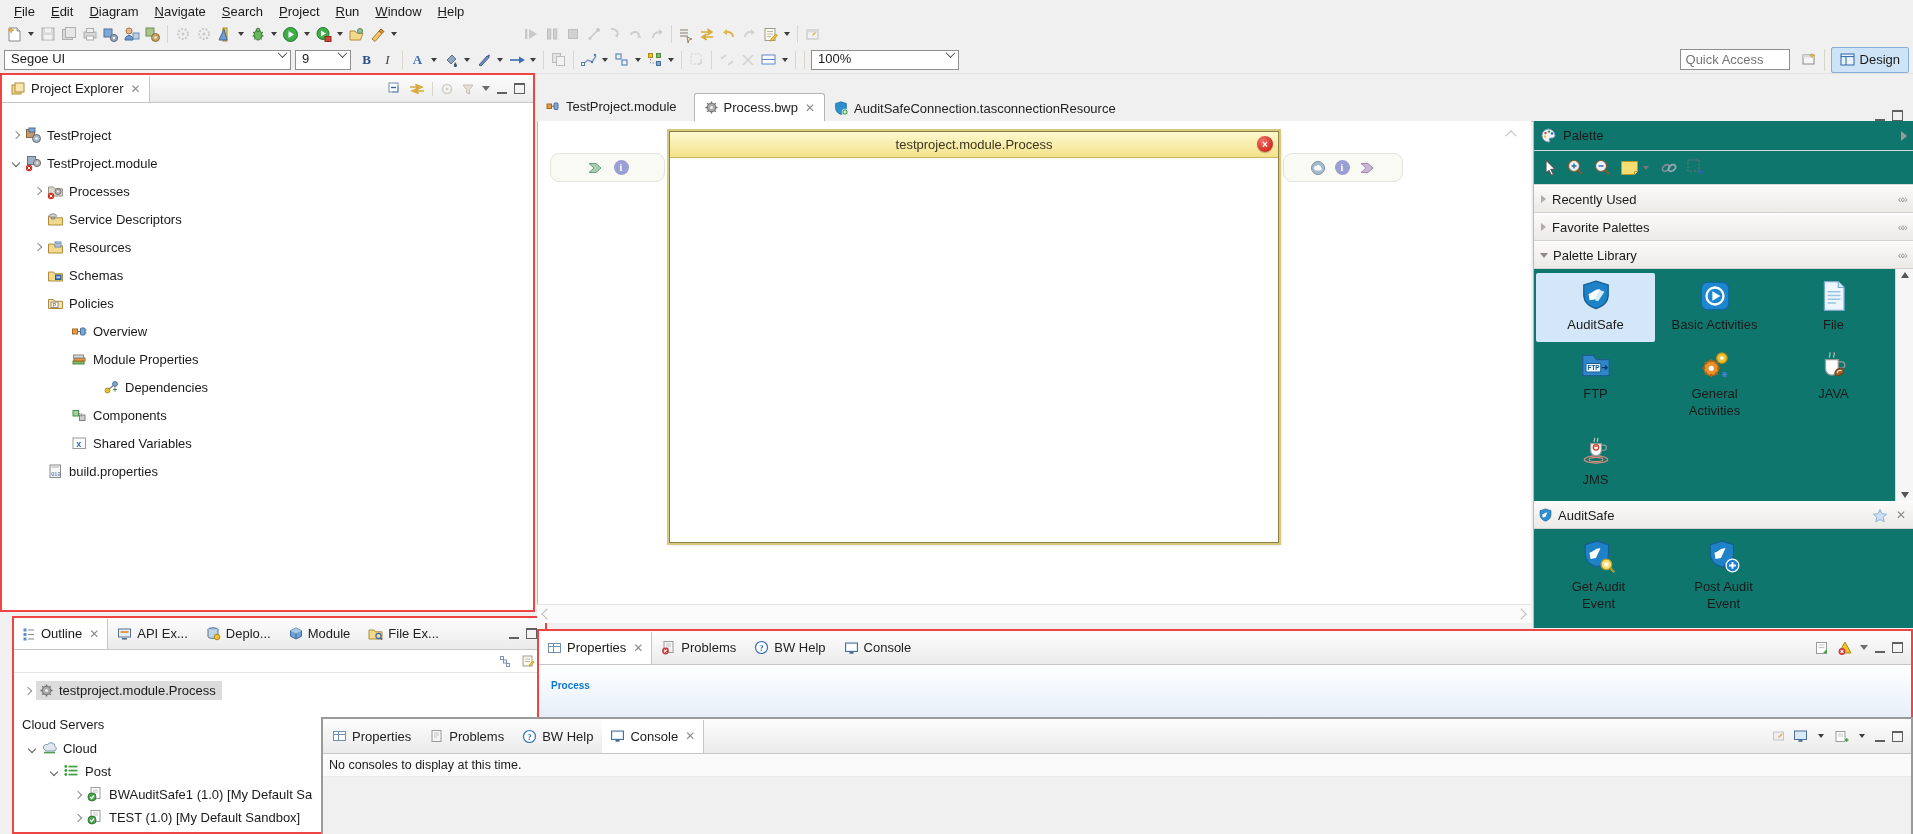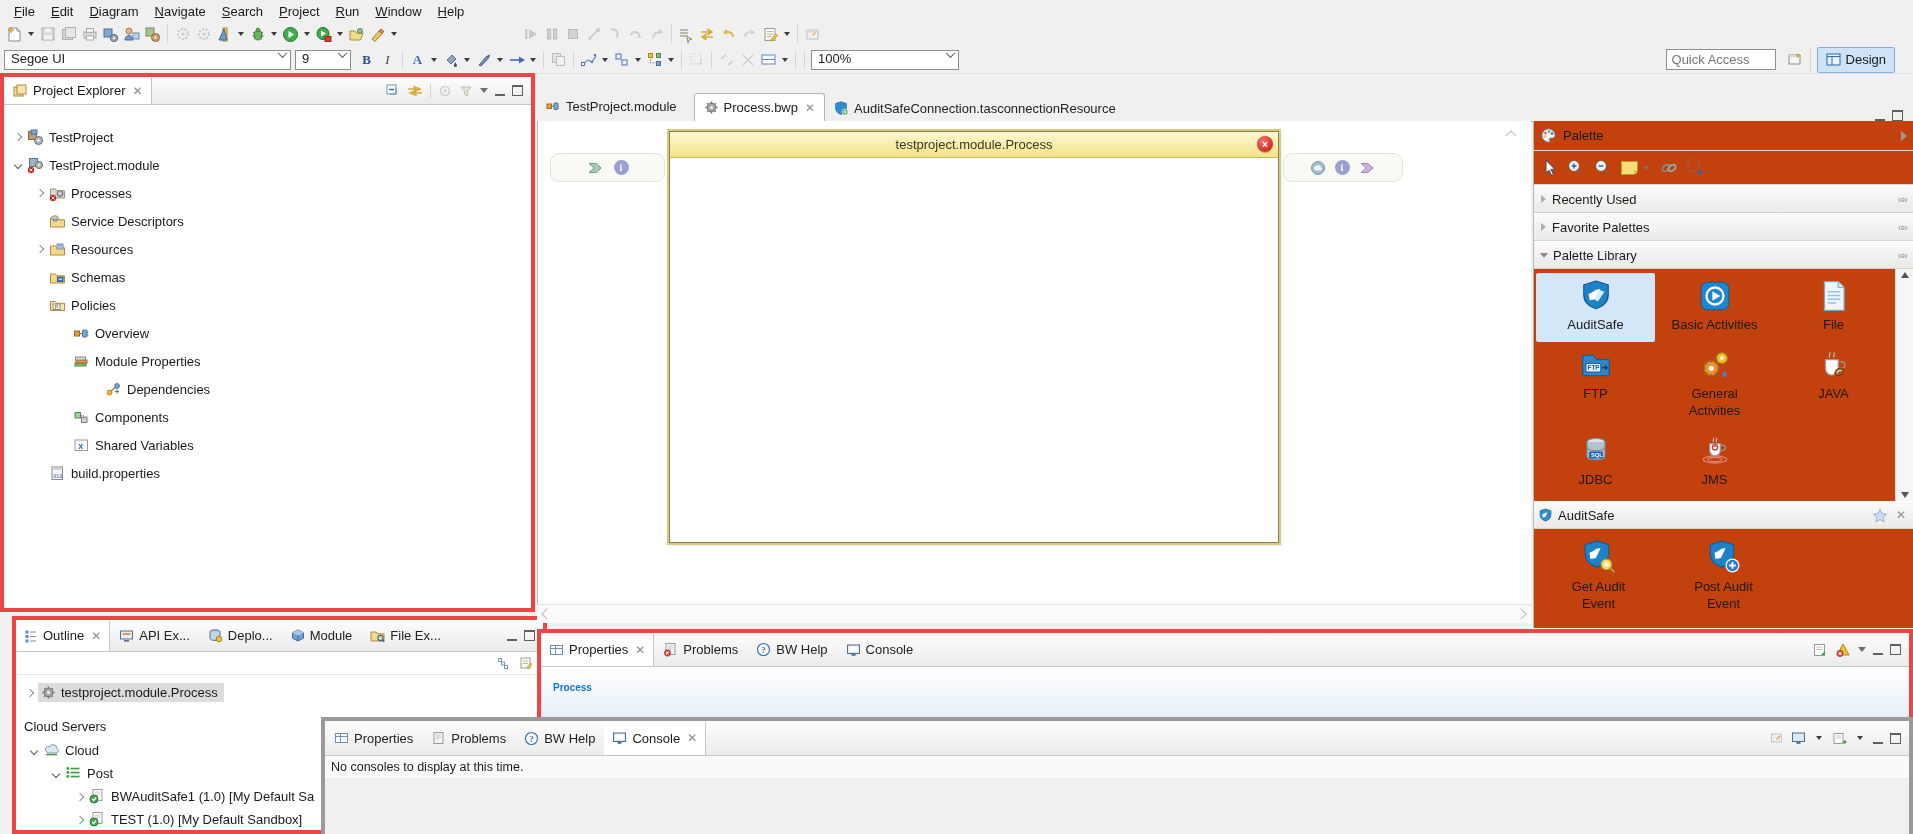--- a/index.html
+++ b/index.html
@@ -18,21 +18,21 @@
   .dd{width:0;height:0;border-left:3.5px solid transparent;border-right:3.5px solid transparent;border-top:4px solid #3c3c3c;margin:0 3px;flex:none;}
   .sep{width:1px;height:18px;background:#d9d5cd;margin:0 4px;flex:none;}
   .combo{background:#fff;border:1px solid #8f8f8f;height:20px;display:flex;align-items:flex-start;padding:0 4px 0 6px;box-sizing:border-box;}
   .chv{width:6px;height:6px;border-right:1.5px solid #555;border-bottom:1.5px solid #555;transform:rotate(45deg) translate(-1px,-1px);margin-left:8px;flex:none;}
   
   .ico-min{width:10px;height:9px;border-bottom:2px solid #5f5f5f;display:inline-block;}
   .ico-max{width:9px;height:8px;border:1px solid #5f5f5f;border-top:2px solid #5f5f5f;display:inline-block;}
   .ico-menu-tri{width:0;height:0;border-left:4px solid transparent;border-right:4px solid transparent;border-top:5px solid #6e6e6e;display:inline-block;}
   .hdr-icons{display:flex;align-items:center;gap:7px;margin-left:auto;padding-right:8px;}
   
-  .panel{position:absolute;background:#fff;border:4px solid #ef4444;box-sizing:border-box;}
+  .panel{position:absolute;background:#fff;border:2px solid #ef4444;box-sizing:border-box;}
   .viewhdr{height:27px;background:linear-gradient(#fdfdfd,#ebebeb);border-bottom:1px solid #c6c6c6;display:flex;align-items:center;}
   .viewtab{height:26px;display:flex;align-items:center;gap:5px;padding:0 8px;background:#fff;border-right:1px solid #c6c6c6;font-size:13px;}
   .closex{color:#8a8a8a;font-size:12px;margin-left:2px;}
   .tab{height:26px;display:flex;align-items:center;gap:5px;padding:0 9px;color:#222;}
   .tab.sel{background:#fff;border:1px solid #b5b5b5;border-bottom:1px solid #fff;border-radius:3px 3px 0 0;height:27px;margin-bottom:-1px;}
   
   .trow{height:28px;display:flex;align-items:center;}
   .texp{width:16px;display:inline-flex;justify-content:center;flex:none;}
   .chev-c{width:5px;height:5px;border-right:1.4px solid #8c8c8c;border-bottom:1.4px solid #8c8c8c;transform:rotate(-45deg);}
   .chev-e{width:5px;height:5px;border-right:1.4px solid #5a5a5a;border-bottom:1.4px solid #5a5a5a;transform:rotate(45deg);}
@@ -369,21 +369,21 @@
   <div style="margin-left:auto" class="row">
     <input class="qa" placeholder="Quick Access" style="">
     <span class="tbico" style="margin-left:10px">
         <svg width="17" height="17" viewBox="0 0 17 17">
           <rect x="2" y="4" width="11" height="9" fill="#f6f6f6" stroke="#8a8a8a"></rect>
           <rect x="2" y="4" width="11" height="2.4" fill="#d9d9d9"></rect>
           <path d="M11 2.5l.8 1.6 1.7.5-1.7.6-.7 1.7-.7-1.7-1.7-.6 1.7-.5z" fill="#f2c12e" stroke="#a8871c" stroke-width=".4"></path>
         </svg>
       </span>
     <span class="sep" style="height:22px"></span>
-    <div class="design-btn" style="margin:0 22px 0 2px">
+    <div class="design-btn" style="margin:0 8px 0 2px">
       <svg width="15" height="13" viewBox="0 0 15 13">
           <rect x="1" y="1" width="13" height="11" fill="#eaf3fc" stroke="#2c66a8"></rect>
           <path d="M1 3.6h13M6 3.6V12" stroke="#2c66a8"></path>
         </svg>
       <span>Design</span>
     </div>
   </div>
 </div>
 
 <div class="panel" style="left:0;top:73px;width:535px;height:539px">
@@ -792,21 +792,21 @@
   <svg width="18" height="14" viewBox="0 0 18 14">
       <path d="M2 2.5h7l5 4.5-5 4.5H2l5-4.5z" fill="#cbb3da" stroke="#a488bc" stroke-width="1"></path>
     </svg>
 </div>
 
 <div class="abs" style="left:537px;top:604px;width:994px;height:19px;background:#fbfbfb;border-top:1px solid #e4e4e4;display:flex;align-items:center;justify-content:space-between;padding:0 6px;box-sizing:border-box">
   <span style="width:7px;height:7px;border-left:1.6px solid #bdbdbd;border-bottom:1.6px solid #bdbdbd;transform:rotate(45deg)"></span>
   <span style="width:7px;height:7px;border-right:1.6px solid #bdbdbd;border-top:1.6px solid #bdbdbd;transform:rotate(45deg)"></span>
 </div>
 
-<div class="abs" style="left:1533px;top:121px;width:380px;height:507px;background:#c2410c;border-left:1px solid #b9b9b9;box-sizing:border-box">
+<div class="abs" style="left:1533px;top:121px;width:380px;height:507px;background:#0f766e;border-left:1px solid #b9b9b9;box-sizing:border-box">
   <div style="height:29px;display:flex;align-items:center;padding:0 6px;border-bottom:1px solid #d8d8d8">
     <svg width="17" height="17" viewBox="0 0 17 17">
         <path d="M8.5 2a6.5 6.5 0 100 13c1.4 0 1.6-1 1-1.8-.7-.9 0-2.2 1.4-2.2h1.6A2.8 2.8 0 0015 8.5 6.8 6.8 0 008.5 2z" fill="#eef3f8" stroke="#7d97ad"></path>
         <circle cx="5.5" cy="6" r="1.2" fill="#d24a3c"></circle>
         <circle cx="9" cy="4.6" r="1.2" fill="#3f9e3f"></circle>
         <circle cx="12" cy="6.5" r="1.2" fill="#2c66a8"></circle>
         <circle cx="5" cy="9.5" r="1.2" fill="#f2c12e"></circle>
       </svg>
     <span style="margin-left:6px">Palette</span>
     <span style="margin-left:auto;width:0;height:0;border-top:5px solid transparent;border-bottom:5px solid transparent;border-left:6px solid #9a9a9a"></span>
@@ -908,30 +908,20 @@
             <path d="M8 11h12v8.5a6 6 0 01-12 0z" fill="#fff" stroke="#9a9a9a" stroke-width="1.2"></path>
             <path d="M20 13h3.2a3 3 0 010 6H20" fill="none" stroke="#9a9a9a" stroke-width="1.2"></path>
             <path d="M12 4c1.5 2-1.5 3 0 5M16 4c1.5 2-1.5 3 0 5" fill="none" stroke="#bdbdbd" stroke-width="1.1"></path>
             <ellipse cx="21" cy="22.5" rx="4.5" ry="3" fill="#9a5f2a" stroke="#6e4018" transform="rotate(-28 21 22.5)"></ellipse>
             <path d="M18.5 22.5c1.5-1.5 3.5-1.5 5 0" stroke="#f0e0c8" fill="none" transform="rotate(-28 21 22.5)"></path>
           </svg>
         <span class="plabel">JAVA</span>
       </div>
       <div class="palcell">
         <svg width="34" height="34" viewBox="0 0 32 32">
-            <ellipse cx="16" cy="7.5" rx="8.5" ry="3.4" fill="#dde4e9" stroke="#7d8b94" stroke-width="1.1"></ellipse>
-            <path d="M7.5 7.5v13.5c0 1.9 3.8 3.4 8.5 3.4s8.5-1.5 8.5-3.4V7.5" fill="#b4c1ca" stroke="#7d8b94" stroke-width="1.1"></path>
-            <path d="M7.5 12.5c0 1.9 3.8 3.4 8.5 3.4s8.5-1.5 8.5-3.4" fill="none" stroke="#7d8b94"></path>
-            <rect x="9.5" y="16.5" width="13" height="6.5" rx="1" fill="#1565c0"></rect>
-            <text x="11.2" y="21.7" font-size="5.4" font-weight="bold" fill="#fff" font-family="'Liberation Sans',sans-serif">SQL</text>
-          </svg>
-        <span class="plabel">JDBC</span>
-      </div>
-      <div class="palcell">
-        <svg width="34" height="34" viewBox="0 0 32 32">
             <ellipse cx="16" cy="24" rx="11" ry="3.4" fill="none" stroke="#e08a7a" stroke-width="1.1"></ellipse>
             <ellipse cx="16" cy="24" rx="6.5" ry="2" fill="none" stroke="#e08a7a" stroke-width="1.1"></ellipse>
             <path d="M11 9h10v6.5a5 5 0 01-10 0z" fill="#fff" stroke="#9a9a9a" stroke-width="1.1"></path>
             <path d="M21 10.5h2.4a2.4 2.4 0 010 4.8H21" fill="none" stroke="#9a9a9a" stroke-width="1.1"></path>
             <circle cx="16" cy="12.5" r="2.6" fill="none" stroke="#c43c2e" stroke-width="1.2"></circle>
             <path d="M14.8 12.5a1.2 1.2 0 112.4 0" stroke="#c43c2e" fill="none"></path>
             <path d="M14.5 3.5c1.2 1.6-1.2 2.4 0 4M17.5 3.5c1.2 1.6-1.2 2.4 0 4" fill="none" stroke="#c9c9c9"></path>
           </svg>
         <span class="plabel">JMS</span>
       </div>

